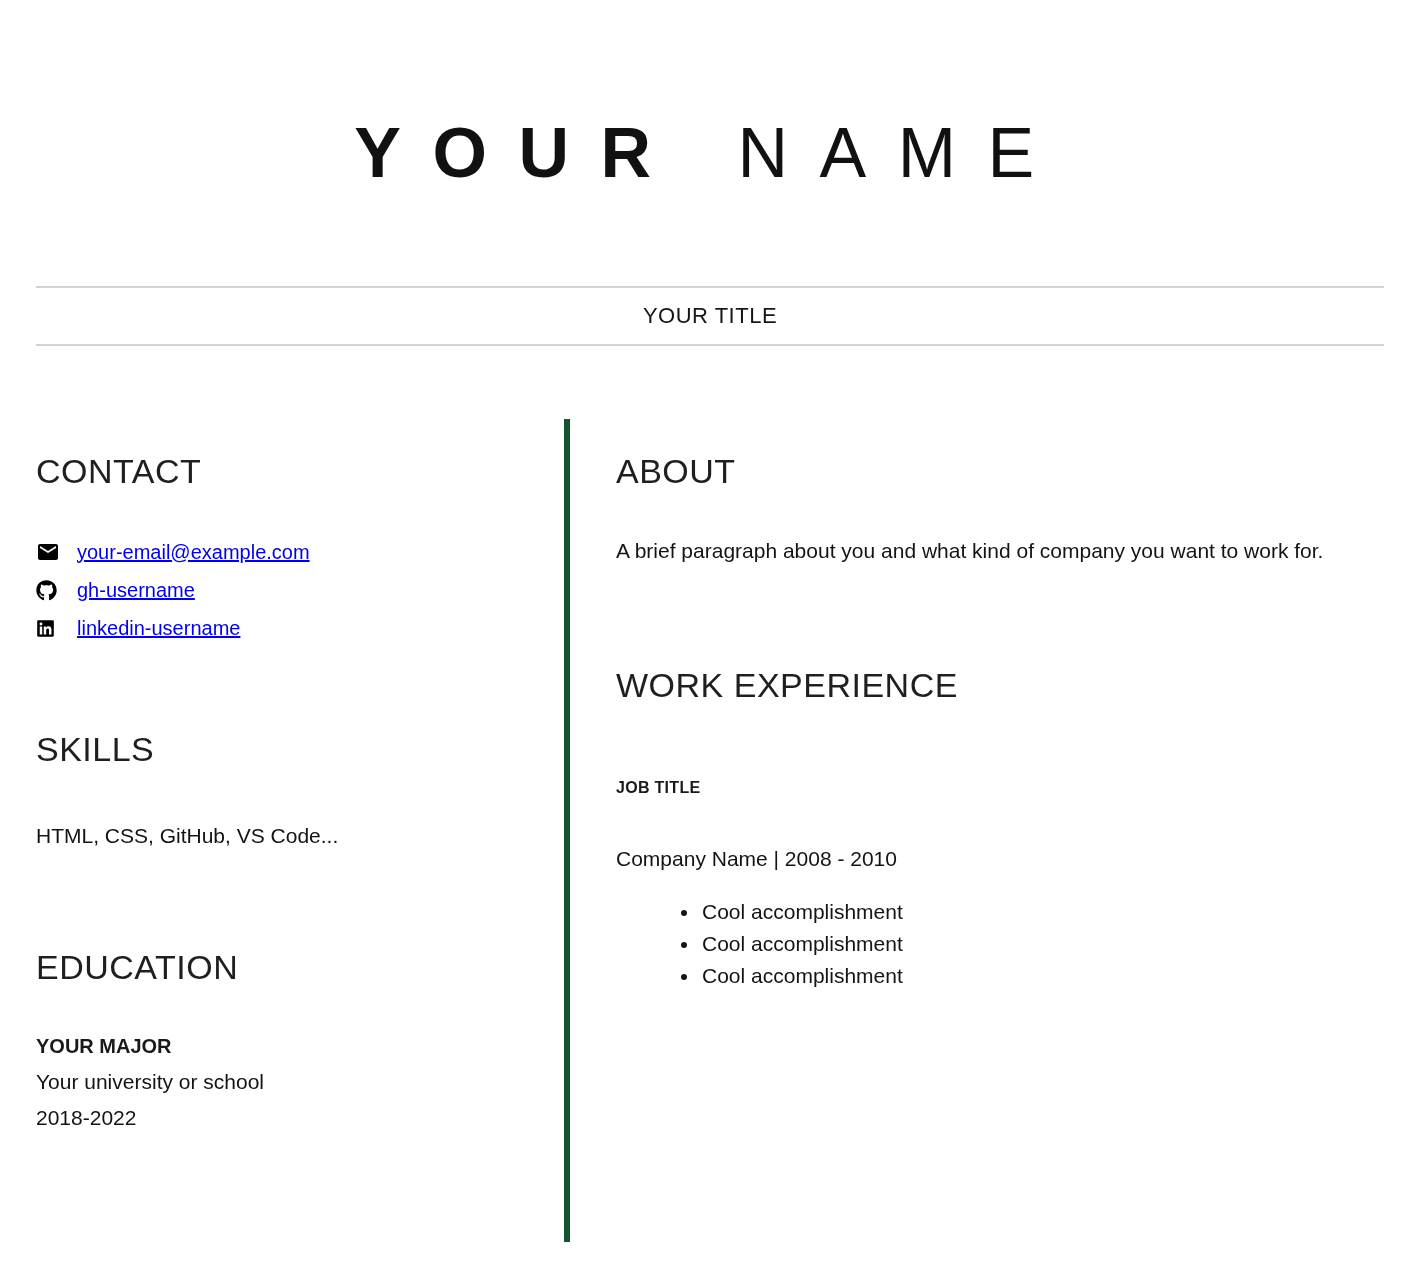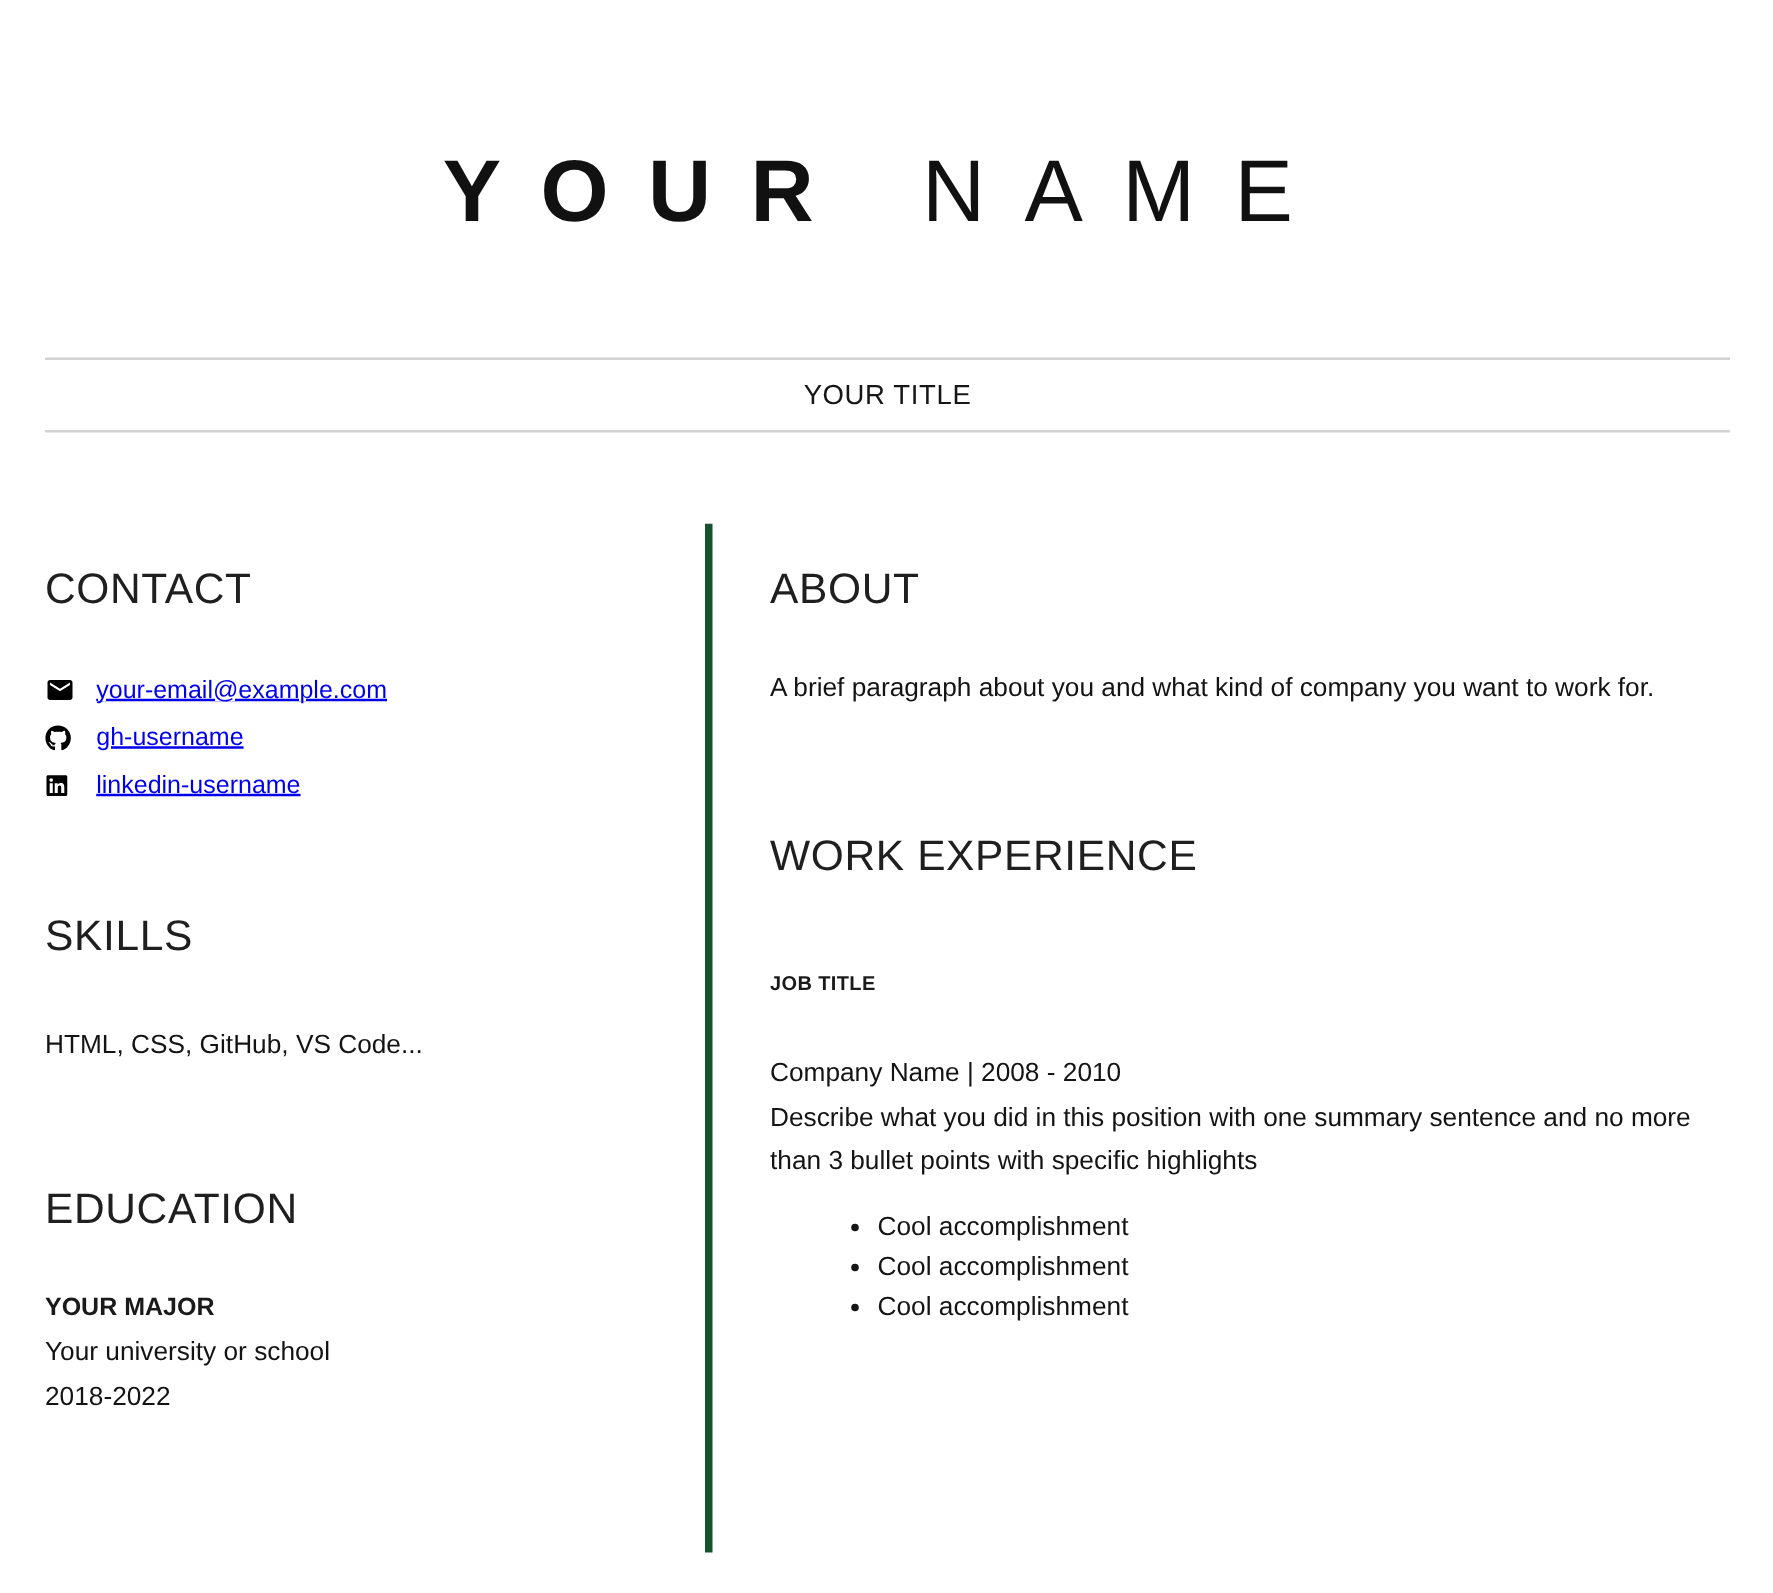--- a/index.html
+++ b/index.html
@@ -151,21 +151,20 @@
     <main class="col-right">
 
       <h2 class="about-h">ABOUT</h2>
       <p class="body-text about-text">A brief paragraph about you and what kind of company you want to work for.</p>
 
       <h2 class="work-h">WORK EXPERIENCE</h2>
 
       <section>
         <h3 class="job-title">JOB TITLE</h3>
         <p class="body-text company-line">Company Name | 2008 - 2010</p>
-        <p class="body-text job-desc">Describe what you did in this position with one summary sentence and no more than 3 bullet points with specific highlights</p>
         <ul class="bullets">
           <li>Cool accomplishment</li>
           <li>Cool accomplishment</li>
           <li>Cool accomplishment</li>
         </ul>
       </section>
 
     </main>
 
   </div>

